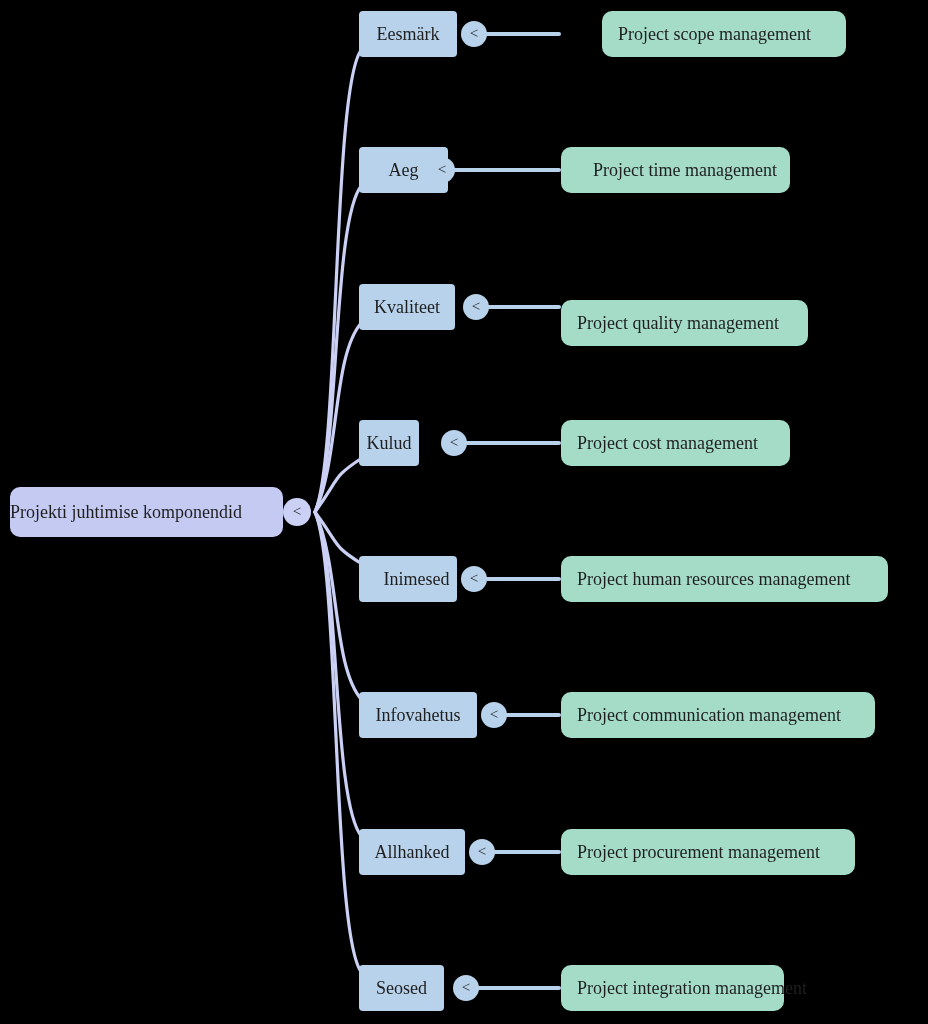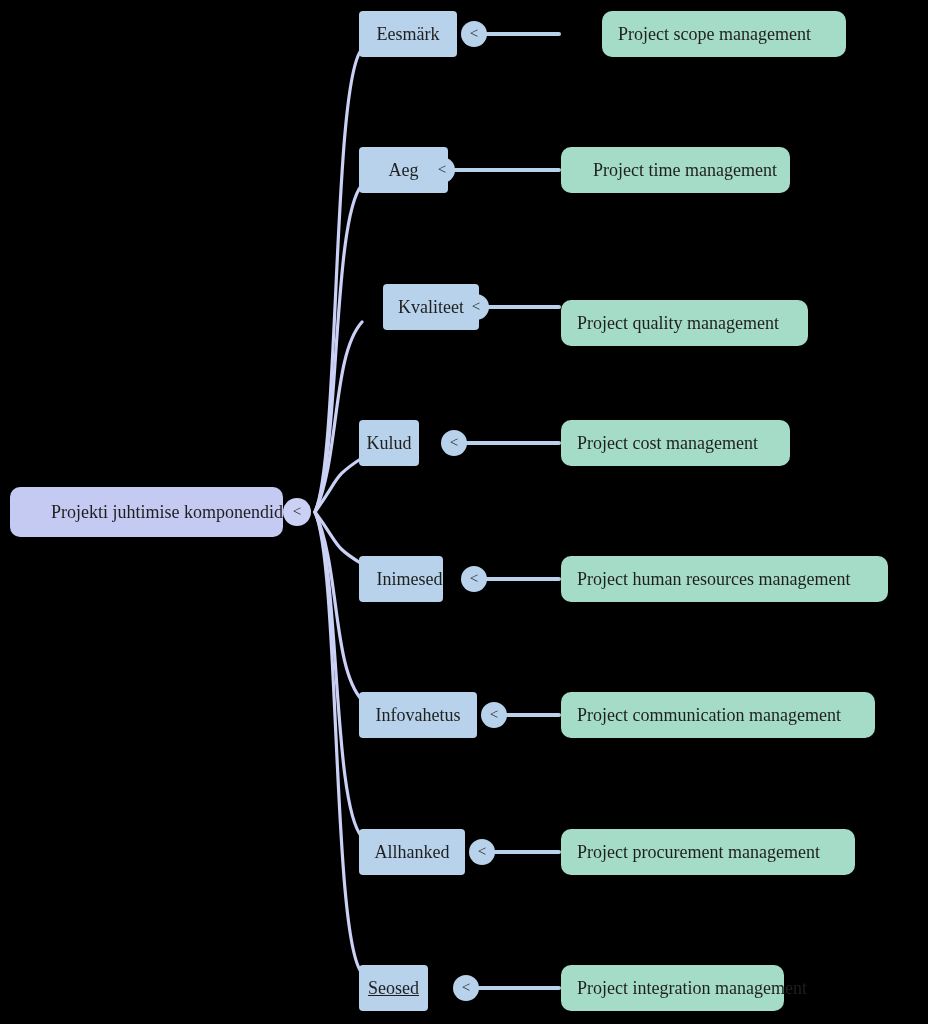--- a/index.html
+++ b/index.html
@@ -20,21 +20,21 @@
   svg.curves{position:absolute;left:0;top:0;width:928px;height:1024px;}
   svg.curves path{fill:none;stroke:var(--link-lav);stroke-width:3.2px;stroke-linecap:round;}
   .node{
     position:absolute;height:46px;line-height:46px;white-space:nowrap;
     font-size:18px;box-sizing:border-box;
   }
   .topic{background:var(--topic-fill);border-radius:4px;text-align:center;}
   .detail{background:var(--detail-fill);border-radius:10px;text-align:left;padding-left:16px;}
   .root-node{
     position:absolute;left:10px;top:487px;width:273px;height:50px;line-height:50px;
-    background:var(--root-fill);border-radius:10px;text-align:right;
+    background:var(--root-fill);border-radius:10px;text-align:left;
     font-size:18px;white-space:nowrap;box-sizing:border-box;
   }
   .badge{
     position:absolute;width:26px;height:26px;line-height:25px;border-radius:50%;
     background:var(--topic-fill);text-align:center;font-size:15px;color:var(--text);
   }
   .root-badge{
     width:28px;height:28px;line-height:27px;left:283px;top:498px;
     background:var(--link-lav);
   }
@@ -59,37 +59,37 @@
   <div id="branches">
       <div class="hline" style="left: 474px; top: 32px; width: 87px;"></div>
       <div class="node topic" style="left: 359px; top: 11px; width: 98px;">Eesmärk</div>
       <div class="badge" style="left: 461px; top: 21px;">&lt;</div>
       <div class="node detail" style="left: 561px; top: 11px; width: 244px; margin-left: 41px;">Project scope management</div>
       <div class="hline" style="left: 442px; top: 168px; width: 119px;"></div>
       <div class="node topic" style="left: 359px; top: 147px; width: 89px;">Aeg</div>
       <div class="badge" style="left: 429px; top: 157px;">&lt;</div>
       <div class="node detail" style="left: 561px; top: 147px; width: 229px; padding-left: 32px;">Project time management</div>
       <div class="hline" style="left: 476px; top: 305px; width: 85px;"></div>
-      <div class="node topic" style="left: 359px; top: 284px; width: 96px; margin-left: 24px;">Kvaliteet</div>
+      <div class="node topic" style="left: 359px; top: 284px; width: 96px;">Kvaliteet</div>
       <div class="badge" style="left: 463px; top: 294px;">&lt;</div>
       <div class="node detail" style="left: 561px; top: 300px; width: 247px;">Project quality management</div>
       <div class="hline" style="left: 454px; top: 441px; width: 107px;"></div>
       <div class="node topic" style="left: 359px; top: 420px; width: 60px;">Kulud</div>
       <div class="badge" style="left: 441px; top: 430px;">&lt;</div>
       <div class="node detail" style="left: 561px; top: 420px; width: 229px;">Project cost management</div>
       <div class="hline" style="left: 474px; top: 577px; width: 87px;"></div>
-      <div class="node topic" style="left: 359px; top: 556px; width: 84px; padding-left: 17px;">Inimesed</div>
+      <div class="node topic" style="left: 359px; top: 556px; width: 98px; padding-left: 17px;">Inimesed</div>
       <div class="badge" style="left: 461px; top: 566px;">&lt;</div>
       <div class="node detail" style="left: 561px; top: 556px; width: 327px;">Project human resources management</div>
       <div class="hline" style="left: 494px; top: 713px; width: 67px;"></div>
       <div class="node topic" style="left: 359px; top: 692px; width: 118px;">Infovahetus</div>
       <div class="badge" style="left: 481px; top: 702px;">&lt;</div>
       <div class="node detail" style="left: 561px; top: 692px; width: 314px;">Project communication management</div>
       <div class="hline" style="left: 482px; top: 850px; width: 79px;"></div>
       <div class="node topic" style="left: 359px; top: 829px; width: 106px;">Allhanked</div>
       <div class="badge" style="left: 469px; top: 839px;">&lt;</div>
       <div class="node detail" style="left: 561px; top: 829px; width: 294px;">Project procurement management</div>
       <div class="hline" style="left: 466px; top: 986px; width: 95px;"></div>
-      <div class="node topic" style="left: 359px; top: 965px; width: 69px; text-decoration: underline;">Seosed</div>
+      <div class="node topic" style="left: 359px; top: 965px; width: 85px;">Seosed</div>
       <div class="badge" style="left: 453px; top: 975px;">&lt;</div>
       <div class="node detail" style="left: 561px; top: 965px; width: 223px;">Project integration management</div>
     </div>
 </div>
 
 </body></html>

